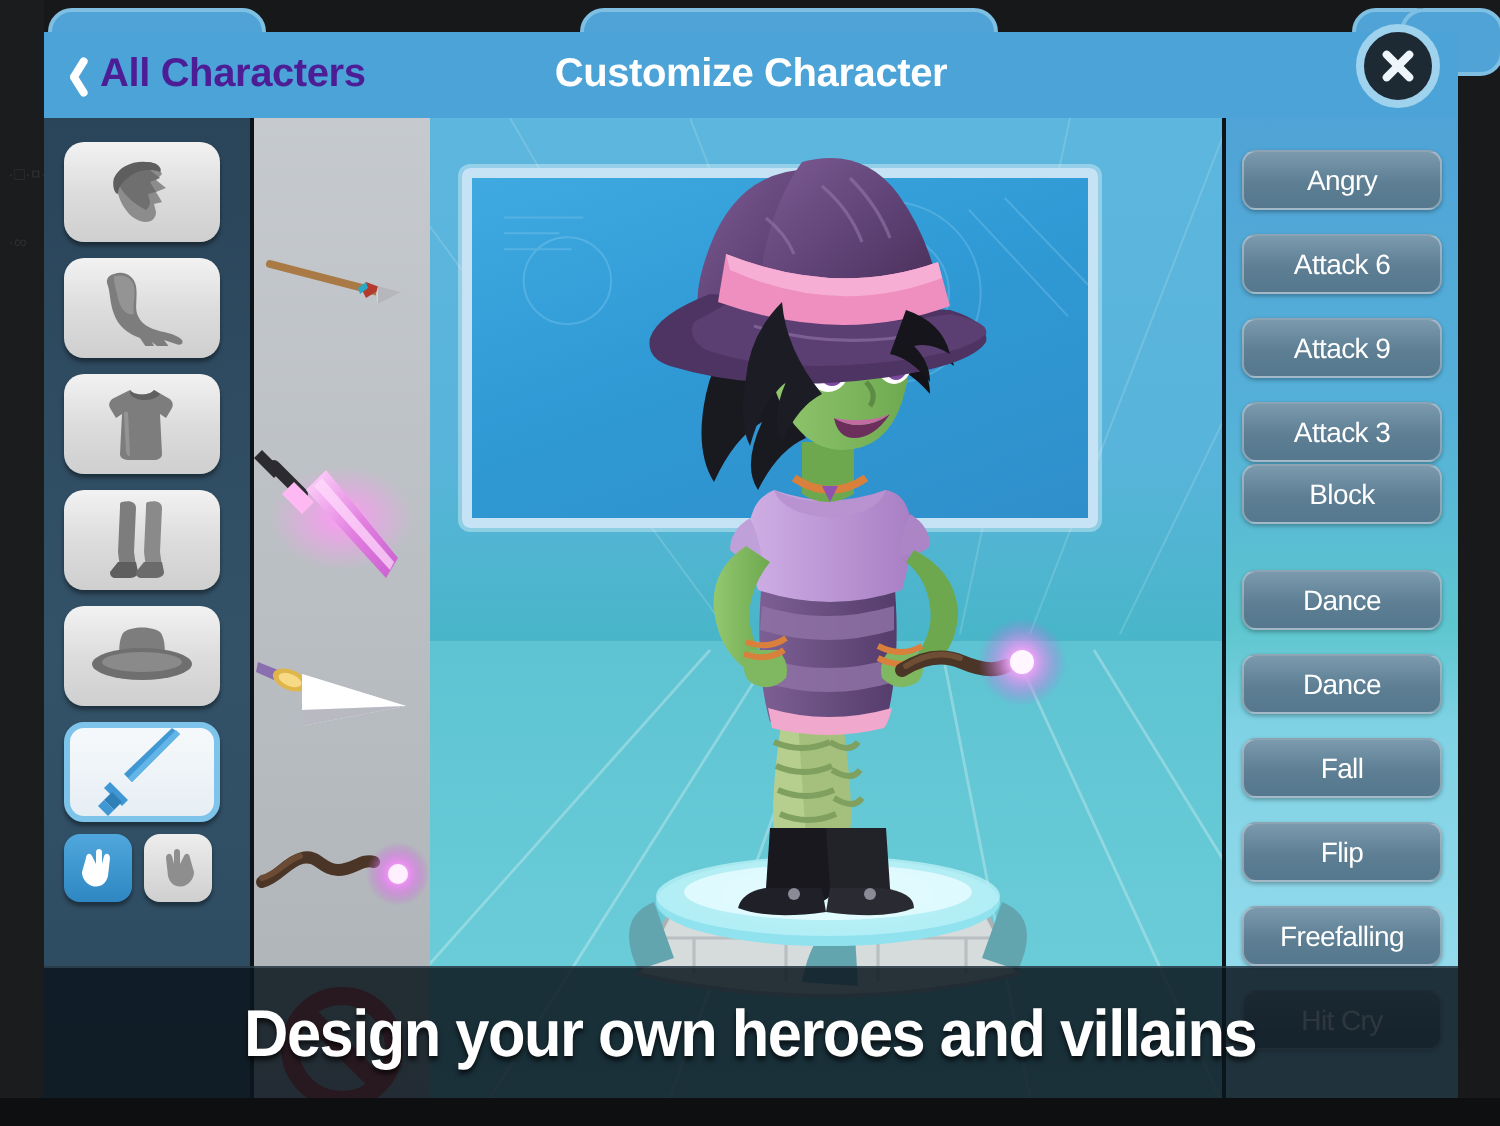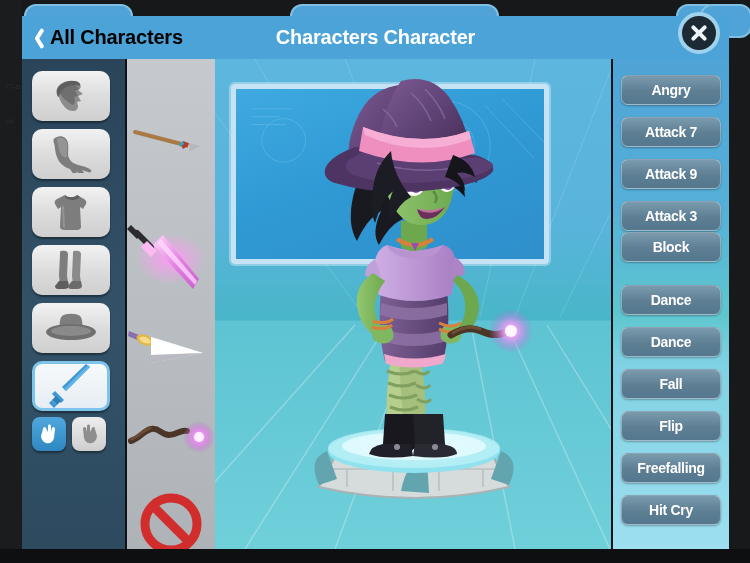--- a/index.html
+++ b/index.html
@@ -34,21 +34,21 @@
   .header{position:absolute;left:22px;top:16px;width:707px;height:43px;
           background:#4ba3d8;z-index:6;}
   .header-inner{position:relative;width:100%;height:100%;}
   .back-btn{position:absolute;left:8px;top:0;height:43px;display:flex;
             align-items:center;gap:7px;cursor:pointer;}
   .chev{width:13px;height:22px;position:relative;}
   .chev:before,.chev:after{content:"";position:absolute;left:4px;width:4px;
             height:13px;background:#fff;border-radius:2px;}
   .chev:before{top:0;transform:rotate(32deg);transform-origin:bottom center;}
   .chev:after{top:10px;transform:rotate(-32deg);transform-origin:top center;}
-  .back-label{color:#000000;font-size:20px;font-weight:bold;
+  .back-label{color:#4c1d95;font-size:20px;font-weight:bold;
               letter-spacing:-.2px;white-space:nowrap;}
   .header-title{position:absolute;left:0;right:0;top:0;height:43px;
         display:flex;align-items:center;justify-content:center;
         color:#fff;font-size:20px;font-weight:bold;letter-spacing:-.2px;
         pointer-events:none;}
   .close-btn{position:absolute;right:9px;top:-4px;width:42px;height:42px;
         border-radius:50%;background:#1d2933;border:4px solid #9fd2ec;
         box-sizing:border-box;cursor:pointer;}
   .close-btn .x{position:absolute;left:50%;top:50%;width:20px;height:4px;
         background:#eef6fb;border-radius:2px;margin:-2px 0 0 -10px;}
@@ -98,21 +98,21 @@
   .floor{position:absolute;left:0;top:262px;width:100%;height:228px;
          background:linear-gradient(180deg,#5ec3d2 0%,#6fd0da 100%);}
 
   
   .anim-rail{position:absolute;right:0;top:0;width:116px;height:490px;
         background:linear-gradient(180deg,#4fa3d6 0%,#55b0d8 30%,#5ec6cf 52%,#7fd2e4 62%,#9ddff0 100%);
         border-left:2px solid #0d1319;overflow:hidden;}
   .anim-btn{position:absolute;left:8px;width:100px;height:30px;border-radius:7px;
         background:linear-gradient(180deg,#7b9aae 0%,#5d7e93 55%,#55788e 100%);
         border:1px solid rgba(255,255,255,.32);box-sizing:border-box;
-        color:#fff;font-size:14px;font-weight:bold;letter-spacing:-.3px;
+        color:#fff;font-size:14px;font-weight:normal;letter-spacing:-.3px;
         display:flex;align-items:center;justify-content:center;
         box-shadow:0 1px 2px rgba(0,0,0,.3);cursor:pointer;}
 
   
   .act-btn{position:absolute;width:88px;height:36px;border-radius:11px;
         color:#cfd6db;font-size:15px;font-weight:bold;
         display:flex;align-items:center;justify-content:center;cursor:pointer;}
   .act-reset{left:322px;bottom:20px;background:#3b4148;}
   .act-save{left:420px;bottom:20px;background:#8a5a22;color:#e8d6bd;}
 
@@ -142,21 +142,21 @@
   <div class="peek p2"></div>
   <div class="peek p3"></div>
   <div class="peek p4"></div>
 
   <div class="header">
     <div class="header-inner">
       <div class="back-btn">
         <span class="chev"></span>
         <span class="back-label">All Characters</span>
       </div>
-      <div class="header-title">Characters Character</div>
+      <div class="header-title">Customize Character</div>
       <div class="close-btn">
         <span class="x a"></span>
         <span class="x b"></span>
       </div>
     </div>
   </div>
 
   <div class="app-body">
 
     <div class="cat-rail">
@@ -494,32 +494,35 @@
           </g>
         </g>
 
         <path d="M176 92 q-16 16 -18 38 q-4 22 2 34 q6 -22 18 -32 q-8 18 -2 30 q8 -18 20 -24 q-18 -22 -20 -46z" fill="#1c1c24"></path>
         <path d="M238 96 q18 6 22 22 q-10 -6 -18 -4 q8 8 8 18 q-10 -12 -20 -14z" fill="#15151b"></path>
       </svg>
     </div>
 
     <div class="anim-rail">
       <div class="anim-btn" style="top:16px">Angry</div>
-      <div class="anim-btn" style="top:58px">Attack 7</div>
+      <div class="anim-btn" style="top:58px">Attack 6</div>
       <div class="anim-btn" style="top:100px">Attack 9</div>
       <div class="anim-btn" style="top:142px">Attack 3</div>
       <div class="anim-btn" style="top:173px">Block</div>
       <div class="anim-btn" style="top:226px">Dance</div>
       <div class="anim-btn" style="top:310px">Fall</div>
       <div class="anim-btn" style="top:268px">Dance</div>
       <div class="anim-btn" style="top:352px">Flip</div>
       <div class="anim-btn" style="top:394px">Freefalling</div>
       <div class="anim-btn" style="top:436px">Hit Cry</div>
     </div>
   </div>
 
   <div class="act-btn act-reset">Reset</div>
   <div class="act-btn act-save">Save</div>
 
   <div class="chrome-bottom"></div>
 
+  <div class="banner">
+    <span class="banner-text">Design your own heroes and villains</span>
+  </div>
 
 </div>
 
 </body></html>

